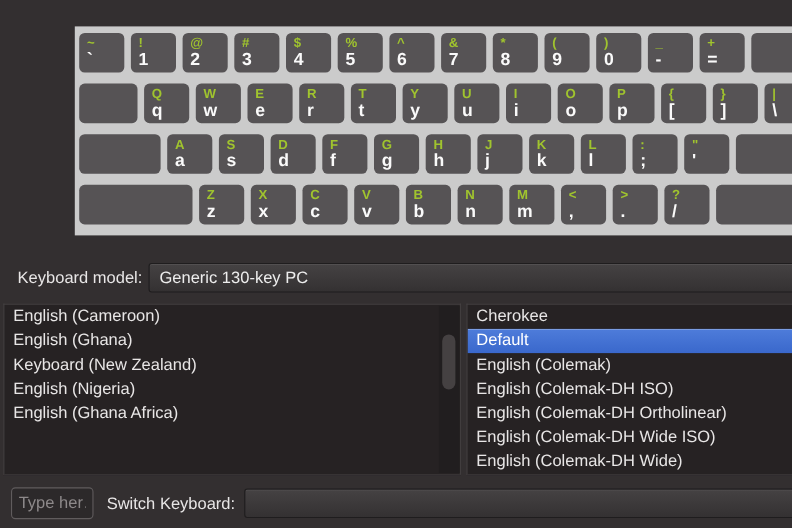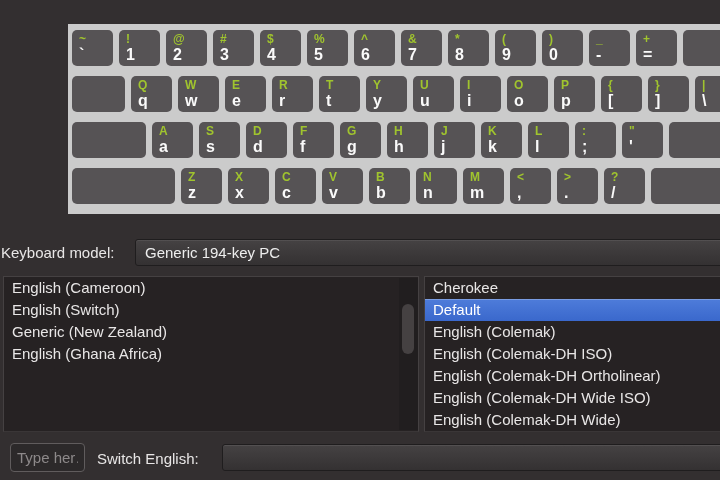--- a/index.html
+++ b/index.html
@@ -300,31 +300,32 @@
           <span class="kb-shift">?</span>
           <span class="kb-base">/</span>
         </div>
         <div class="kb-key" style="width: 110px;">
           <span class="kb-shift"></span>
           <span class="kb-base"></span>
         </div>
       </div>
     </div>
 
-  <div class="form-label" style="left:1px;top:244px;">Keyboard model:</div>
+  <div class="form-label" style="left:16px;top:244px;">Keyboard model:</div>
 
   <div class="combo" id="model-combo">
-    <span>Generic 194-key PC</span>
+    <span>Generic 130-key PC</span>
   </div>
 
   <div class="list" id="layout-list">
     <div class="list-items">
         <div class="list-item">English (Cameroon)</div>
-        <div class="list-item">English (Switch)</div>
-        <div class="list-item">Generic (New Zealand)</div>
+        <div class="list-item">English (Ghana)</div>
+        <div class="list-item">Keyboard (New Zealand)</div>
+        <div class="list-item">English (Nigeria)</div>
         <div class="list-item">English (Ghana Africa)</div>
       </div>
     <div class="scrollbar">
       <div class="thumb"></div>
     </div>
   </div>
 
   <div class="list" id="variant-list">
     <div class="list-items">
         <div class="list-item">Cherokee</div>
@@ -332,19 +333,19 @@
         <div class="list-item">English (Colemak)</div>
         <div class="list-item">English (Colemak-DH ISO)</div>
         <div class="list-item">English (Colemak-DH Ortholinear)</div>
         <div class="list-item">English (Colemak-DH Wide ISO)</div>
         <div class="list-item">English (Colemak-DH Wide)</div>
       </div>
   </div>
 
   <input class="text-input" type="text" placeholder="Type her…" style="">
 
-  <div class="form-label" style="left:97px;top:450px;">Switch English:</div>
+  <div class="form-label" style="left:97px;top:450px;">Switch Keyboard:</div>
 
   <div class="combo" id="switch-combo">
     <span></span>
   </div>
 
 </div>
 
 </body></html>

